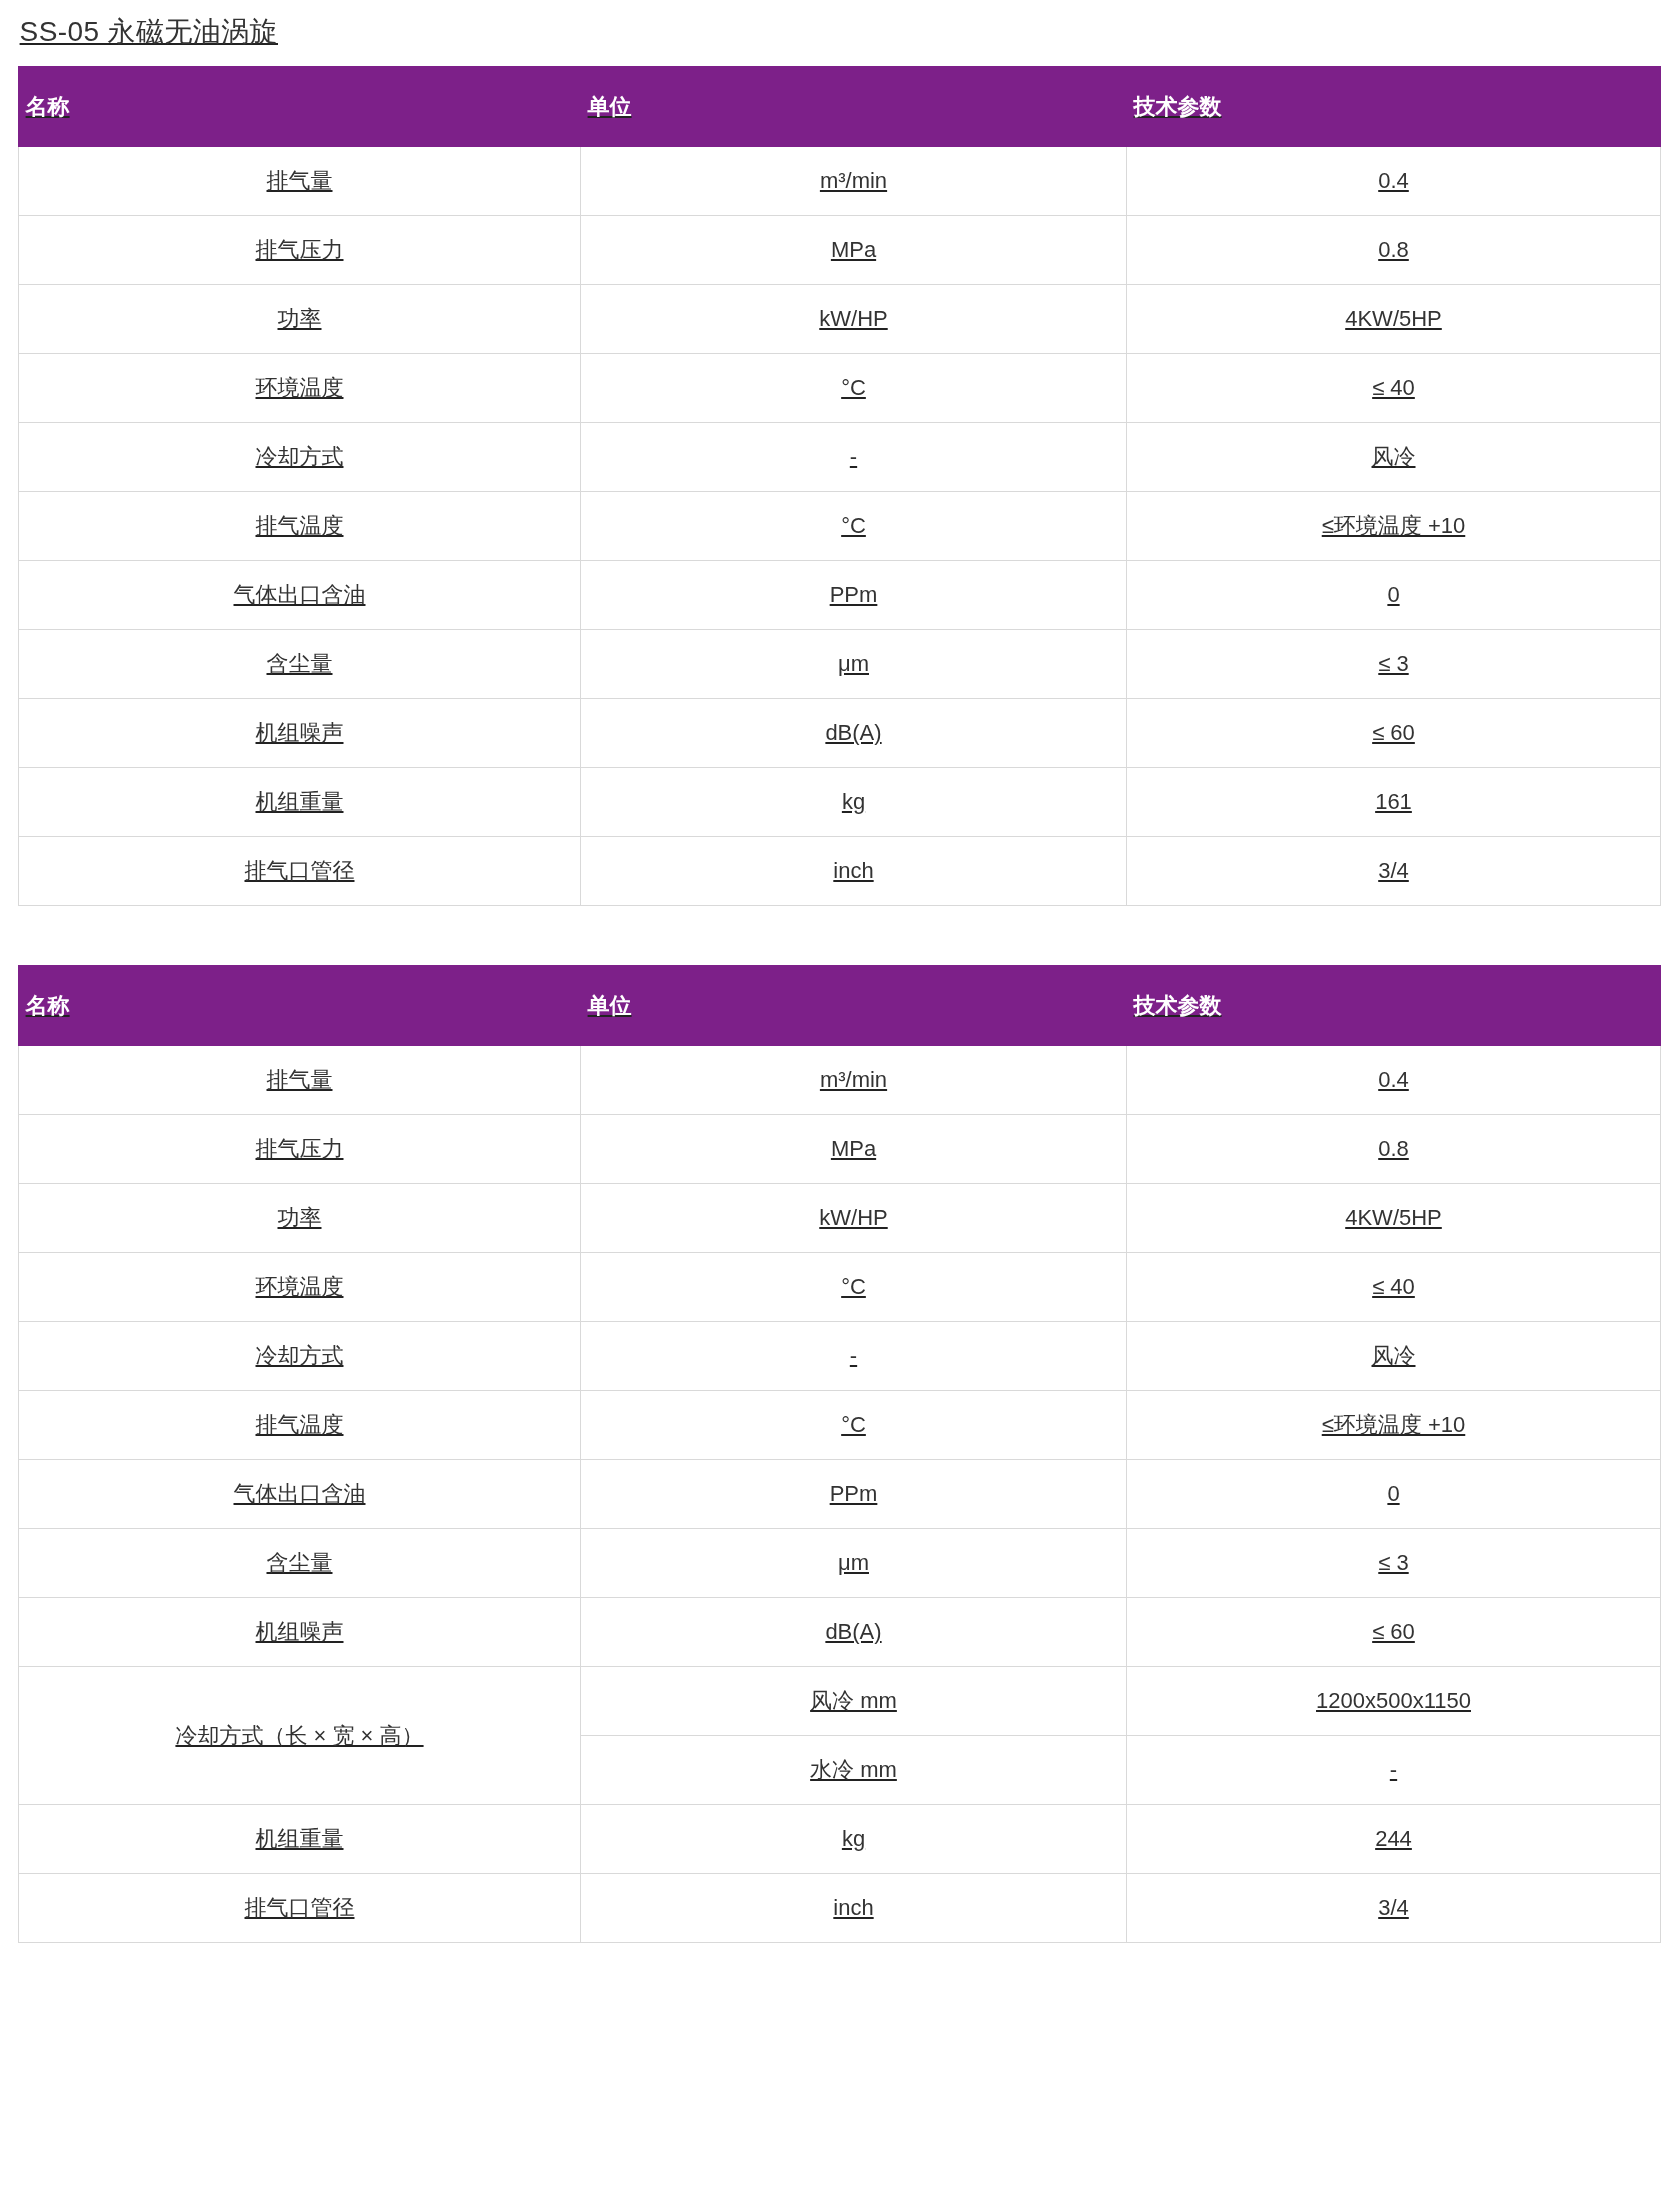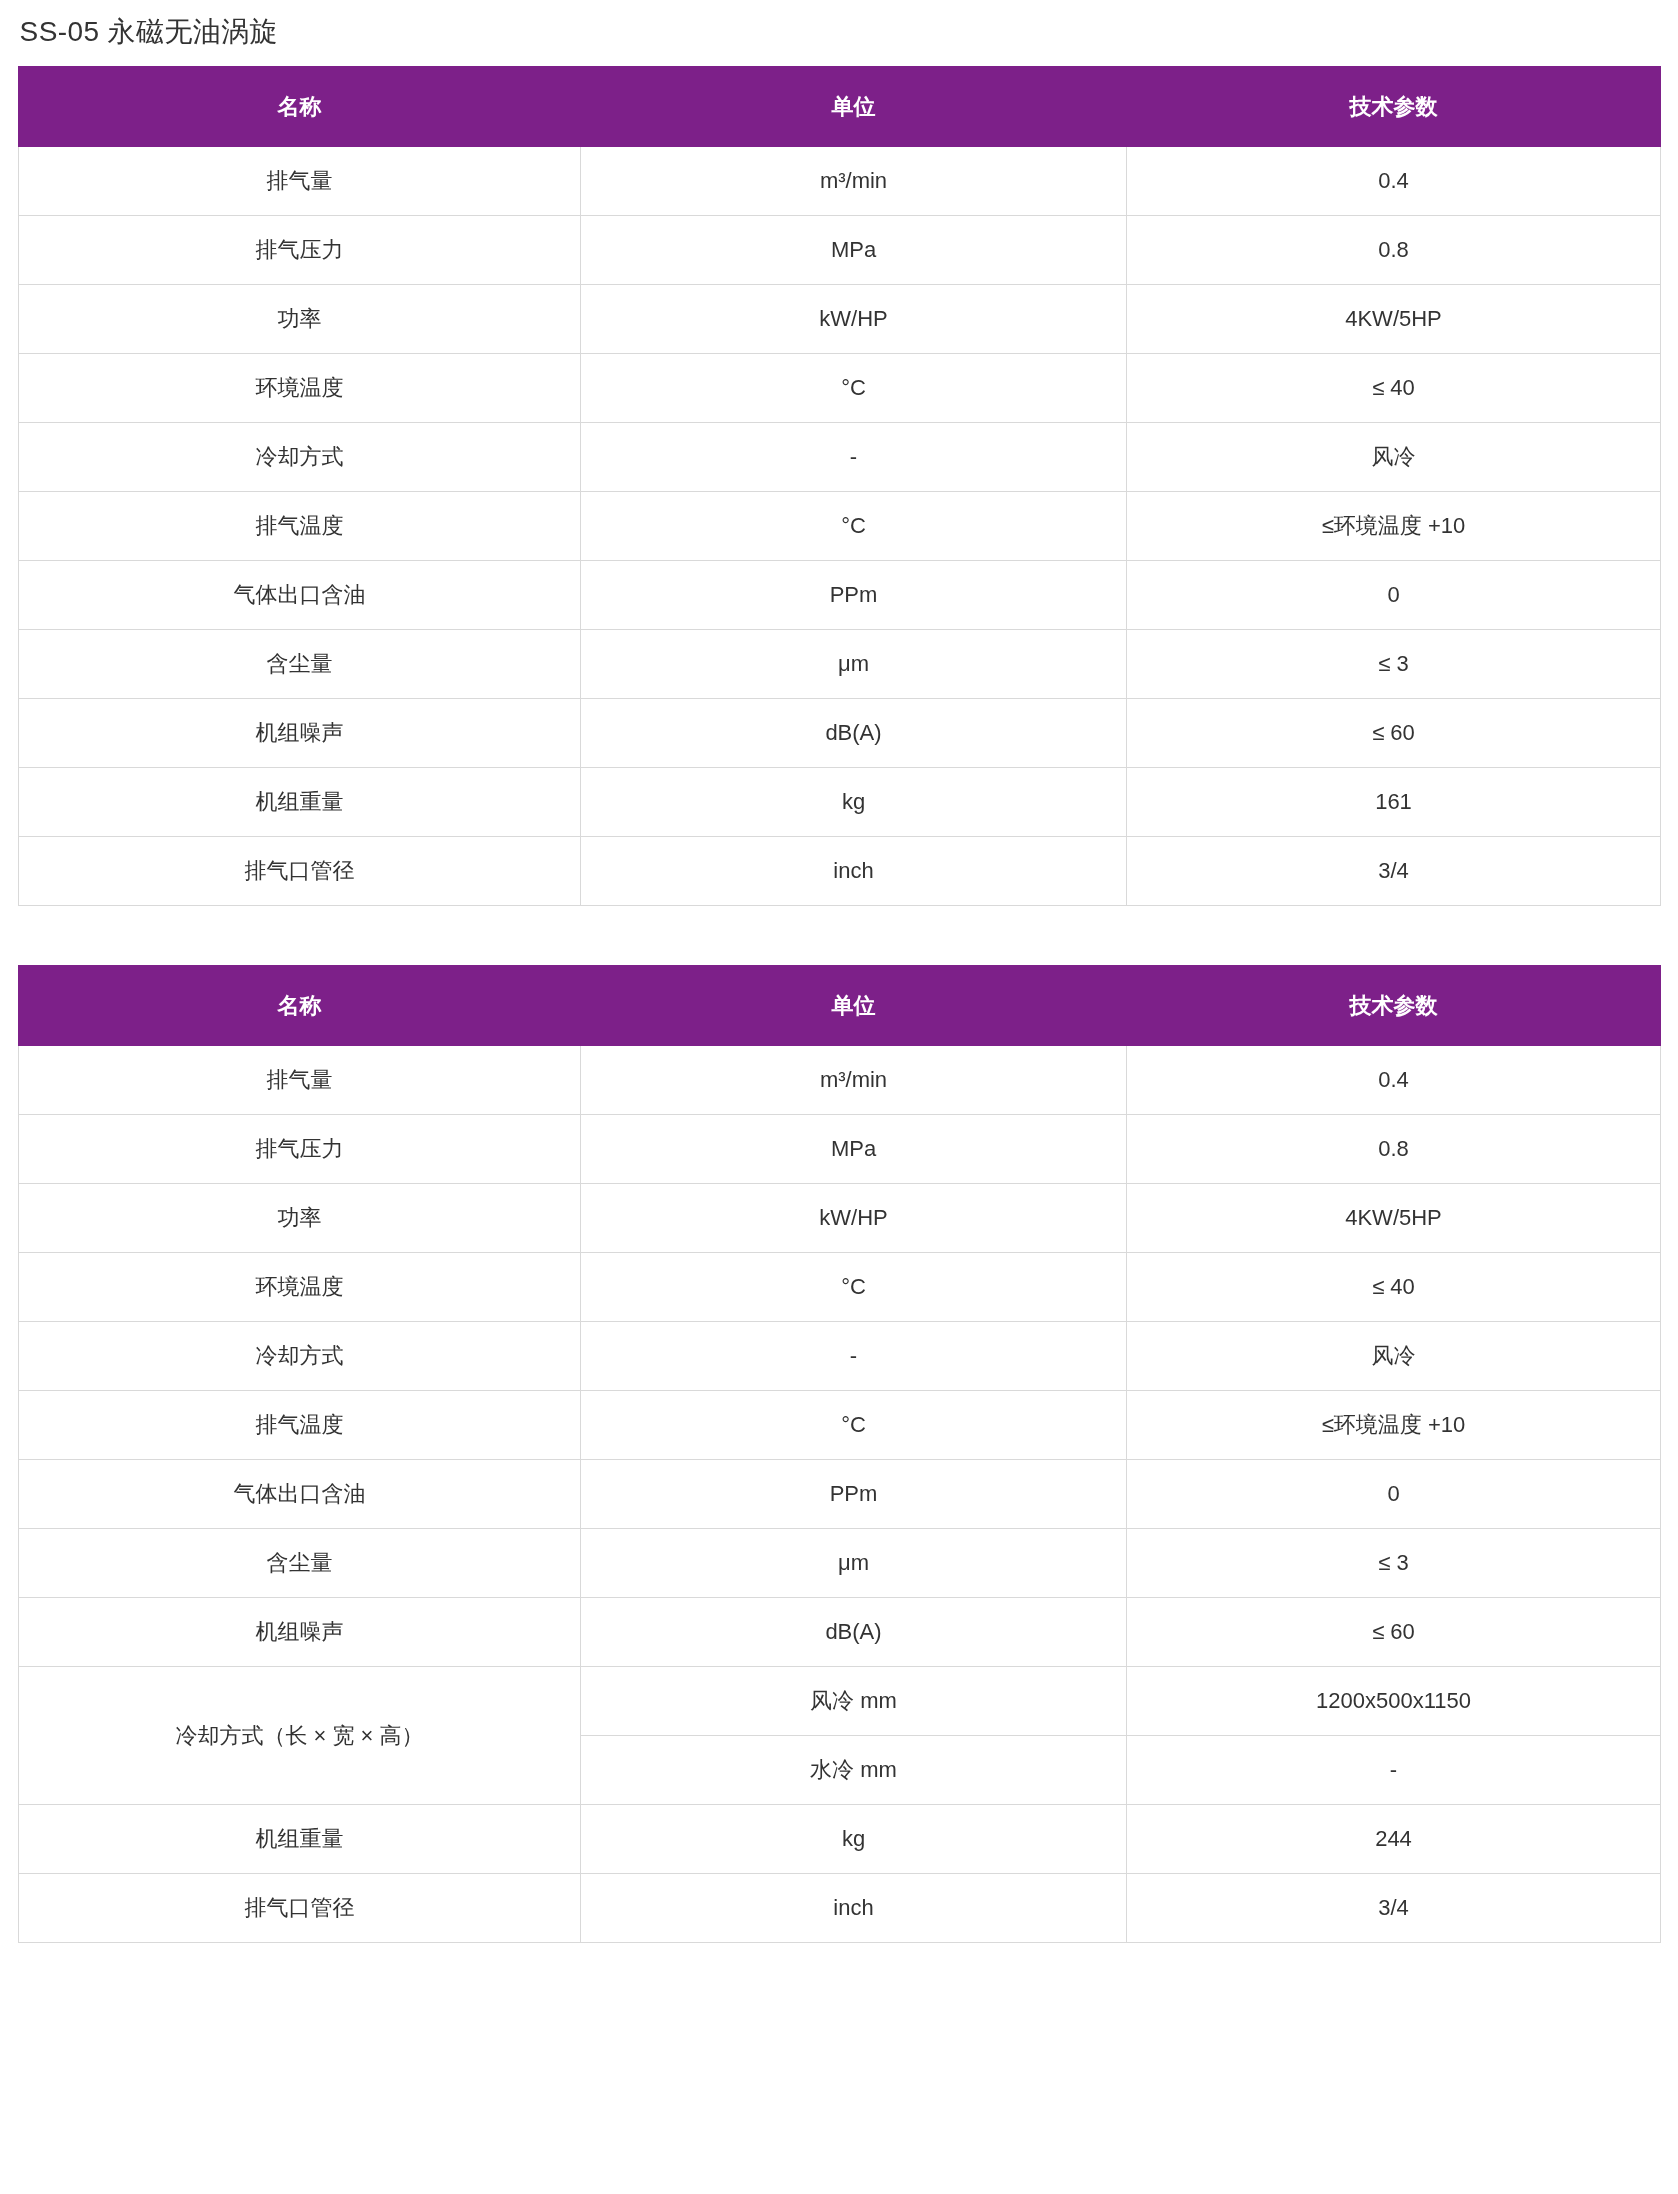--- a/index.html
+++ b/index.html
@@ -10,20 +10,21 @@
   body {
     font-family: "Liberation Sans", "DejaVu Sans", sans-serif;
     color: #222222;
     width: 1678px;
     -webkit-font-smoothing: antialiased;
   }
   .page {
     width: 1576px;
     box-sizing: border-box;
     padding: 14.7px 18px 24.6px 18px;
+    text-decoration: underline;
   }
   .section {
     margin-bottom: 59px;
   }
   .section:last-child {
     margin-bottom: 0;
   }
   .section-title {
     font-size: 28px;
     line-height: 1.2;
@@ -40,21 +41,21 @@
   table.spec-table col.c-name  { width: 562px; }
   table.spec-table col.c-unit  { width: 546px; }
   table.spec-table col.c-value { width: 534px; }
 
   table.spec-table thead th {
     background: #7d2089;
     color: #ffffff;
     font-size: 22px;
     font-weight: bold;
     height: 79px;
-    text-align: center;
+    text-align: left;
     vertical-align: middle;
     border: 0.8px solid #7d2089;
     padding: 0 6.6px;
   }
   table.spec-table tbody td {
     border: 0.8px solid #d9d9d9;
     height: 68px;
     text-align: center;
     vertical-align: middle;
     font-size: 22px;

